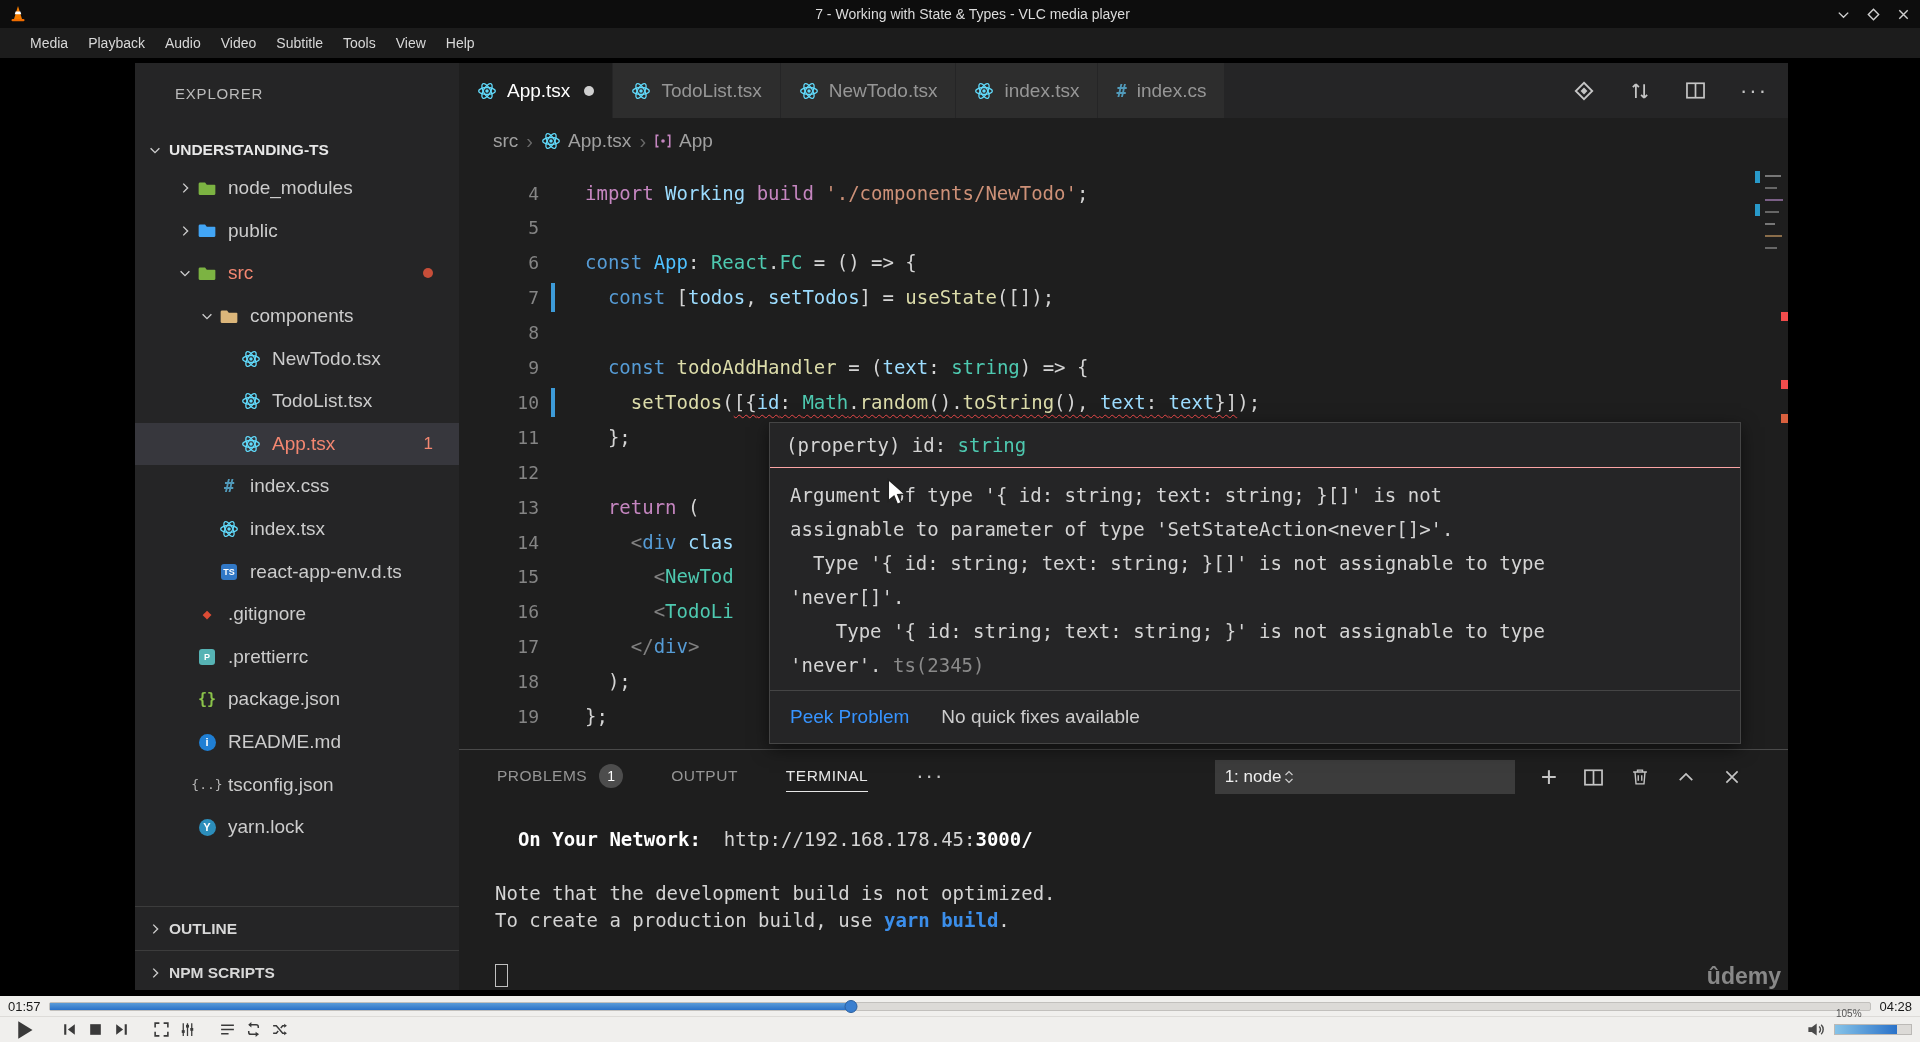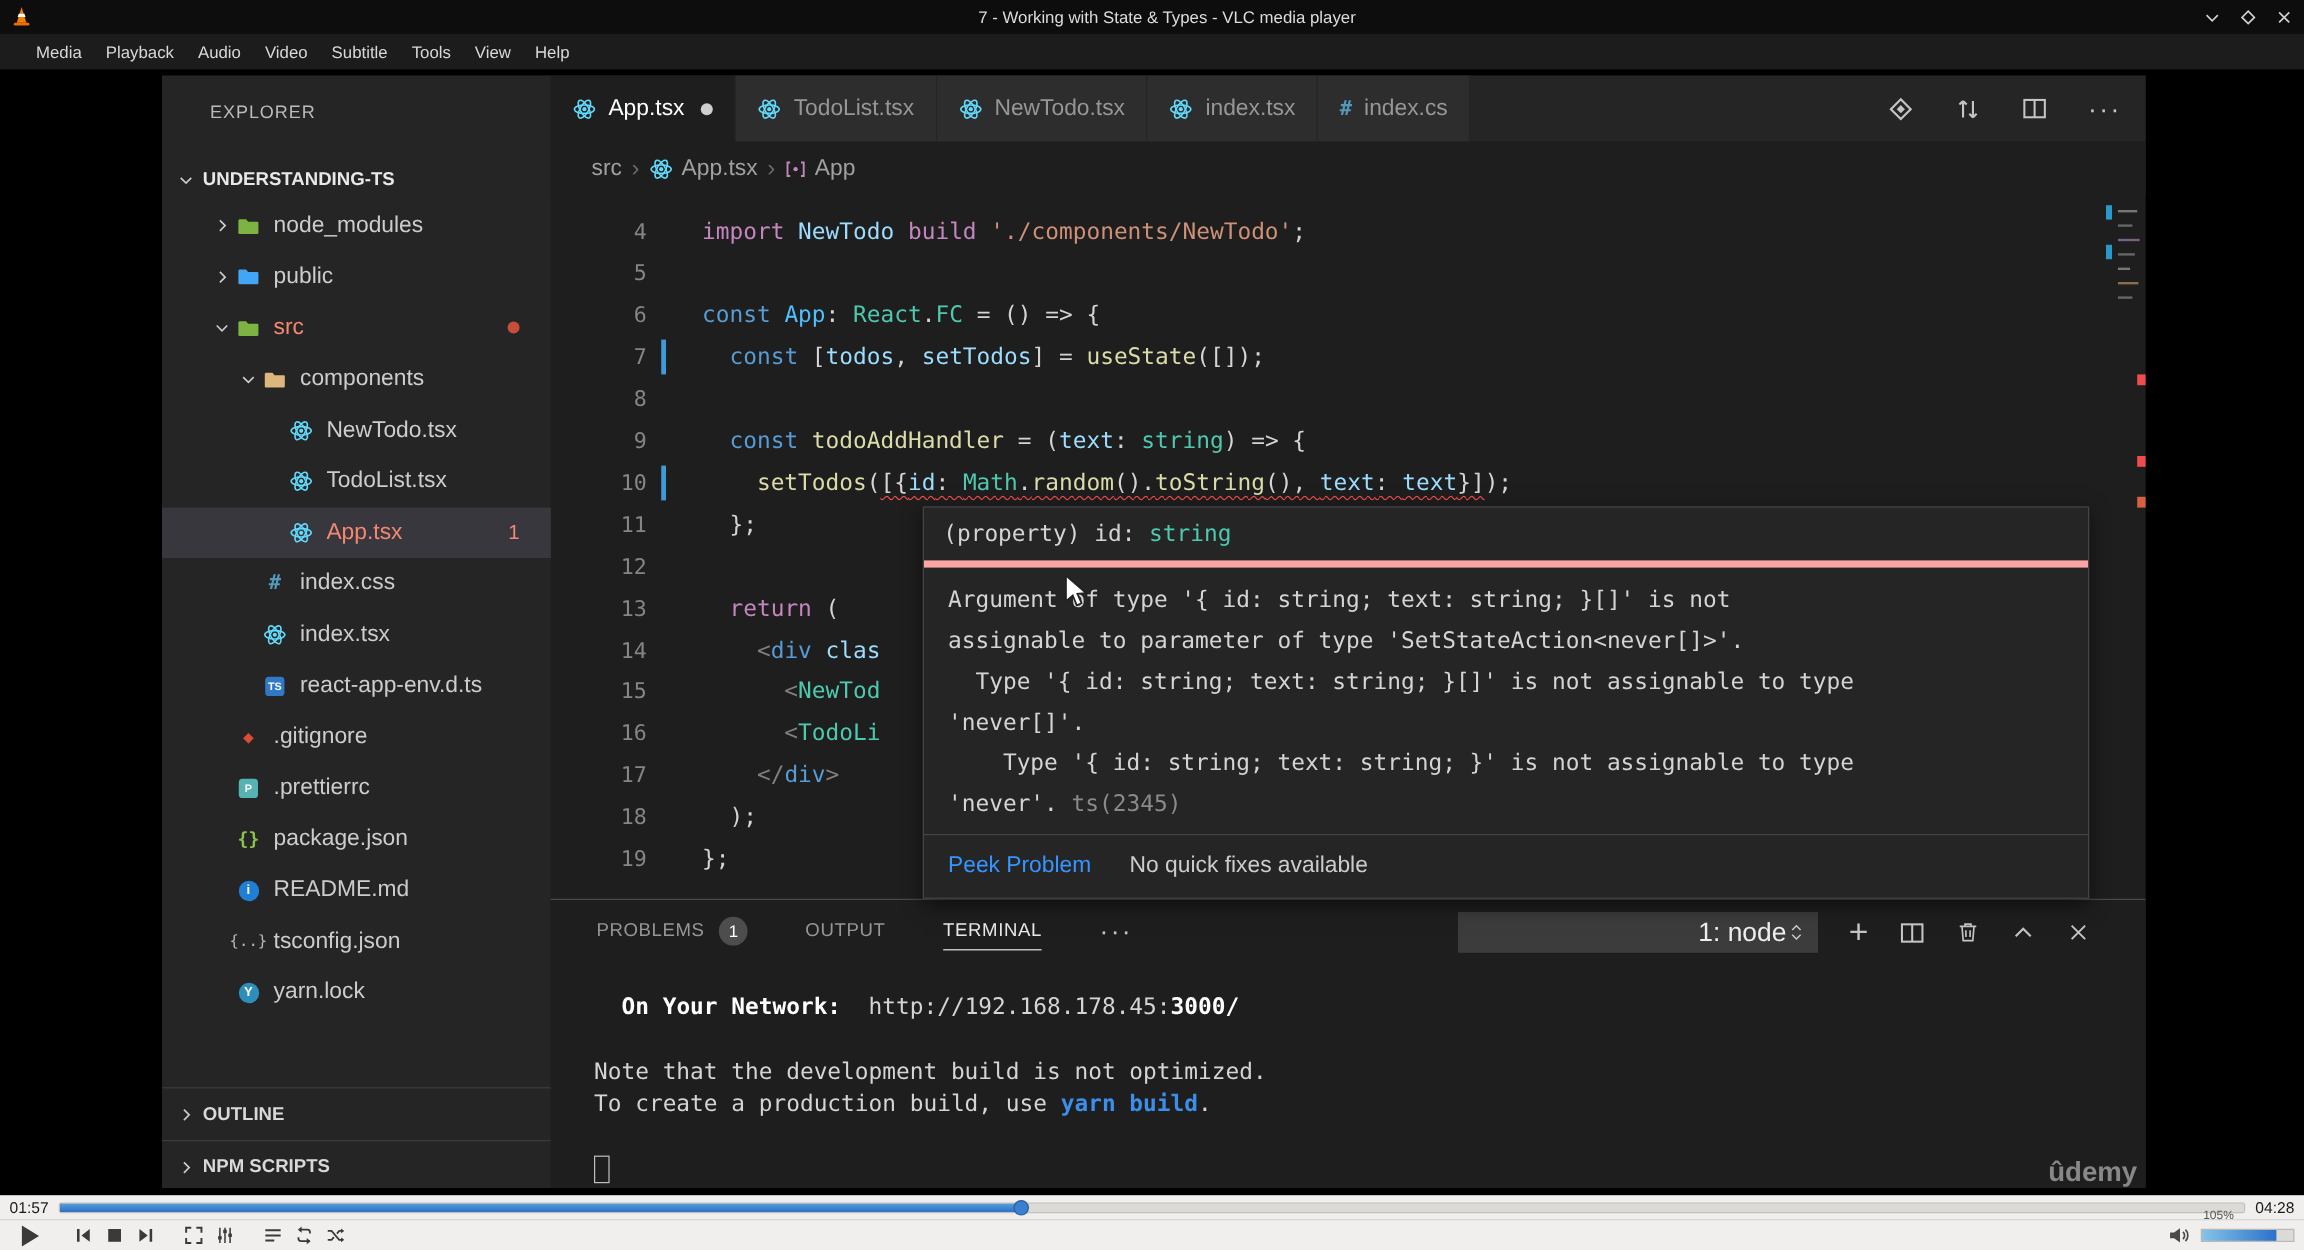--- a/index.html
+++ b/index.html
@@ -57,34 +57,34 @@
   .c-kw{color:#569CD6}.c-kw2{color:#C586C0}.c-str{color:#CE9178}.c-fn{color:#DCDCAA}
   .c-var{color:#9CDCFE}.c-type{color:#4EC9B0}.c-cvar{color:#4FC1FF}.c-fg{color:#D4D4D4}
   .c-gray{color:#808080}.c-dim{color:#8a8a8a}
   .c-bold{color:#ffffff;font-weight:bold}.c-link{color:#3b8eea;font-weight:bold}
   .sq{text-decoration:underline;text-decoration-style:wavy;text-decoration-color:#f14c4c;text-decoration-thickness:1px;text-underline-offset:5px;}
 
   .mmark{position:absolute;}
 
   .tooltip{position:absolute;left:634px;top:359px;width:970px;background:#252526;border:1px solid #454545;
            box-shadow:0 5px 16px rgba(0,0,0,.55);font-family:"DejaVu Sans Mono",monospace;font-size:19px;z-index:5;}
-  .tt-head{height:44px;line-height:44px;padding:0 16px;border-bottom:6px solid #fca5a5;color:#cccccc;white-space:pre;}
+  .tt-head{height:44px;line-height:44px;padding:0 16px;border-bottom:1px solid #fca5a5;color:#cccccc;white-space:pre;}
   .tt-body{padding:10px 20px 8px 20px;line-height:34px;border-bottom:1px solid #454545;color:#cccccc;}
   .tt-body div{white-space:pre;}
   .tt-foot{height:52px;display:flex;align-items:center;padding:0 20px;gap:32px;font-family:"Liberation Sans",sans-serif;font-size:19px;}
   .peek{color:#3794ff;}
   .nofix{color:#cccccc;}
 
   .panel{position:absolute;left:324px;top:686px;right:0;bottom:0;background:#1e1e1e;border-top:1px solid #4a4a4a;}
   .ptabs{position:absolute;top:12px;left:38px;display:flex;gap:48px;align-items:center;font-size:15.5px;letter-spacing:.5px;color:#969696;height:34px;}
   .ptab{display:flex;align-items:center;padding-bottom:6px;}
   .ptab.active{color:#e7e7e7;border-bottom:1px solid #e7e7e7;}
   .pbadge{background:#4d4d4d;color:#fff;border-radius:50%;width:24px;height:24px;display:inline-flex;align-items:center;justify-content:center;font-size:14px;margin-left:12px;letter-spacing:0;}
   .pright{position:absolute;top:10px;right:46px;display:flex;align-items:center;gap:26px;}
-  .pdrop{width:300px;height:34px;background:#3c3c3c;color:#eeeeee;font-size:22px;display:flex;align-items:center;justify-content:flex-end;padding:0 10px;box-sizing:border-box;}
+  .pdrop{width:300px;height:34px;background:#3c3c3c;color:#eeeeee;font-size:17px;display:flex;align-items:center;justify-content:flex-start;padding:0 10px;box-sizing:border-box;}
   .pbtn{display:flex;align-items:center;justify-content:center;}
   .terminal{position:absolute;left:36px;top:76px;right:10px;bottom:0;font-family:"DejaVu Sans Mono",monospace;font-size:19px;line-height:27px;color:#cccccc;}
   .tline{white-space:pre;height:27px;}
   .tcursor{display:inline-block;width:11px;height:21px;border:1.5px solid #c0c0c0;vertical-align:middle;}
 
   .watermark{position:absolute;right:139px;top:905px;font-size:23px;font-weight:bold;color:#9b9b9b;opacity:.85;}
 
   
   .seekrow{position:absolute;top:996px;left:0;right:0;height:20px;background:#f0efed;display:flex;align-items:center;padding:0 8px;gap:8px;box-sizing:border-box;}
   .time{font-size:13px;color:#1a1a1a;flex:none;}
@@ -461,21 +461,21 @@
                 <circle cx="8" cy="8" r="1.6" fill="#c586c0"></circle>
               </svg>
             </span>
             <span>App</span>
           </span>
         </div>
 
       <div class="codearea" id="codearea">
           <div class="ln" style="top:11.5px">
             <span class="num">4</span>
-            <span class="txt"><span class="c-kw2">import</span><span class="c-fg"> </span><span class="c-var">NewTodo</span><span class="c-fg"> </span><span class="c-kw2">build</span><span class="c-fg"> </span><span class="c-str">'./components/NewTodo'</span><span class="c-fg">;</span></span>
+            <span class="txt"><span class="c-kw2">import</span><span class="c-fg"> </span><span class="c-var">Working</span><span class="c-fg"> </span><span class="c-kw2">build</span><span class="c-fg"> </span><span class="c-str">'./components/NewTodo'</span><span class="c-fg">;</span></span>
           </div>
           <div class="ln" style="top:46.4px">
             <span class="num">5</span>
             <span class="txt"></span>
           </div>
           <div class="ln" style="top:81.3px">
             <span class="num">6</span>
             <span class="txt"><span class="c-kw">const</span><span class="c-fg"> </span><span class="c-cvar">App</span><span class="c-fg">: </span><span class="c-type">React</span><span class="c-fg">.</span><span class="c-type">FC</span><span class="c-fg"> = () =&gt; {</span></span>
           </div>
           <div class="ln" style="top:116.2px">

